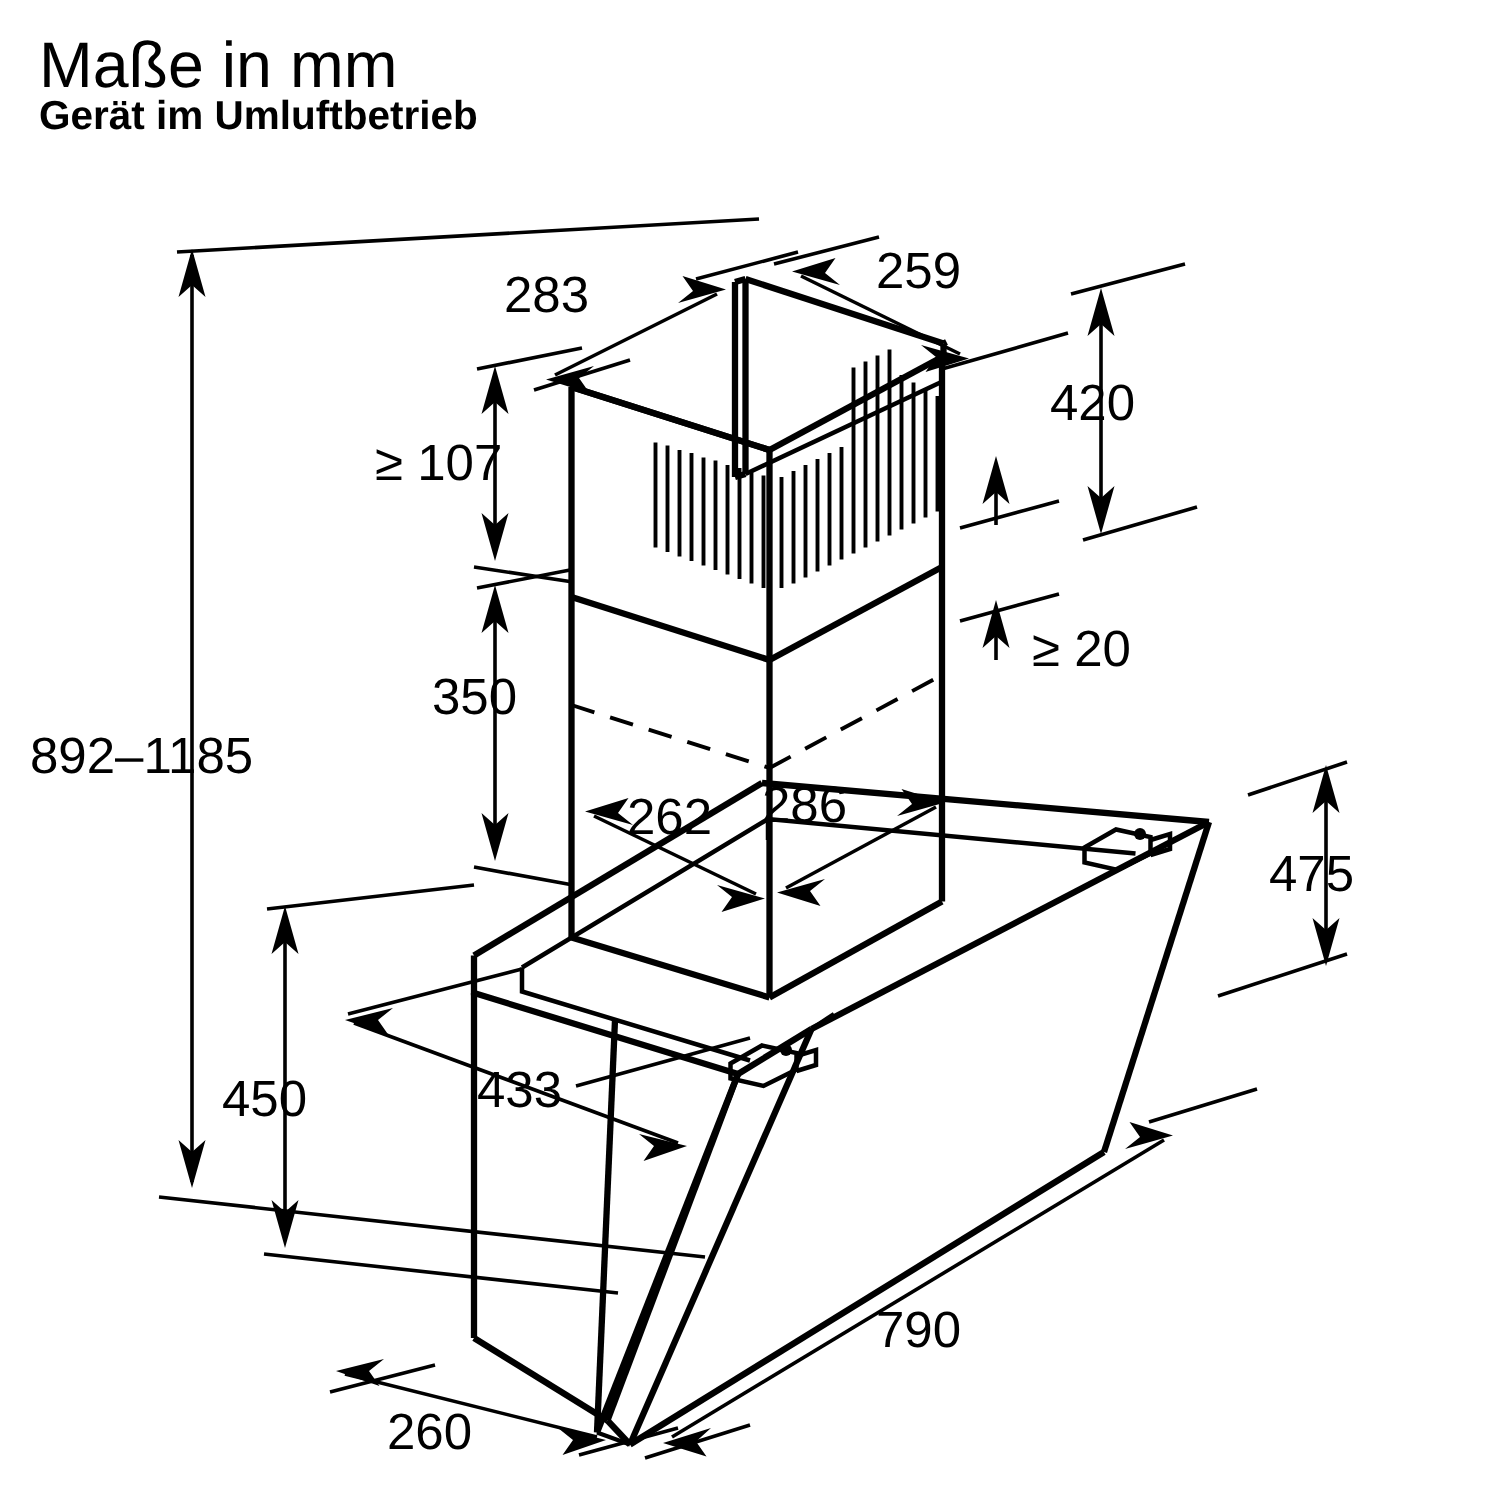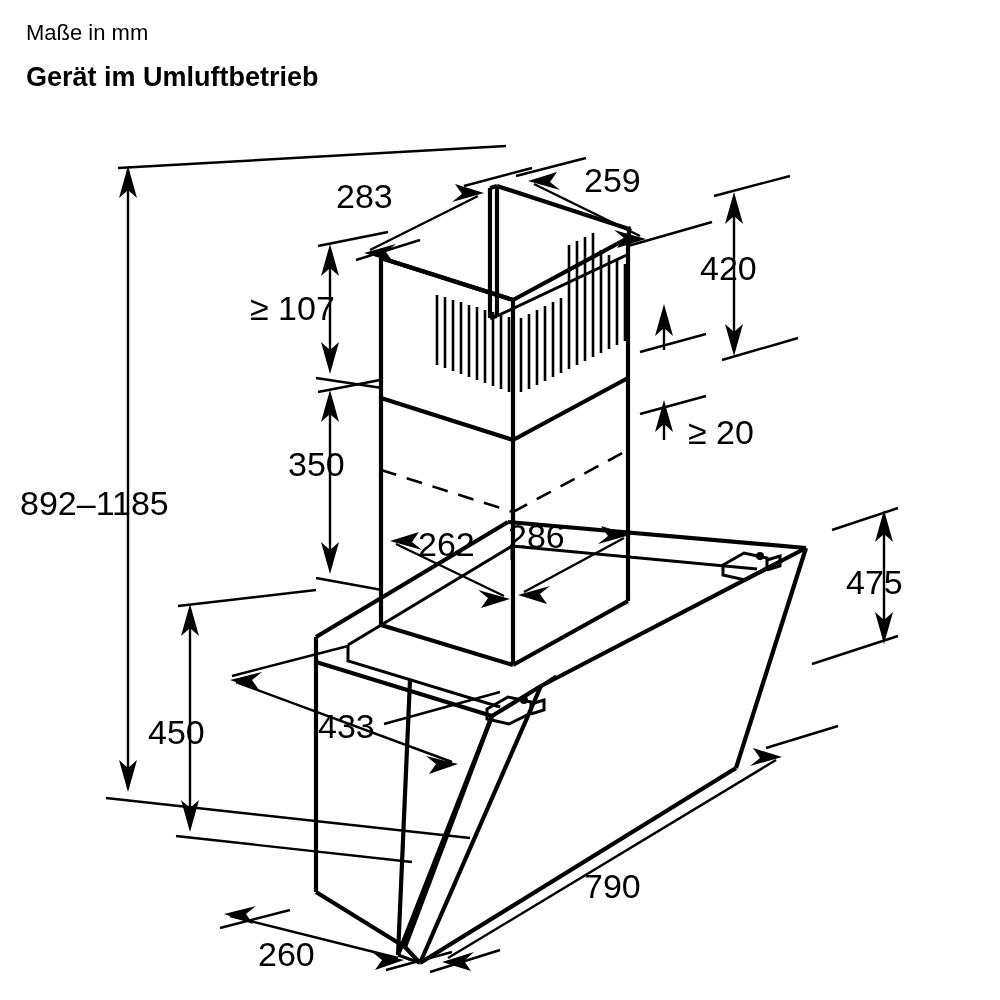--- a/index.html
+++ b/index.html
@@ -1,20 +1,20 @@
 <!DOCTYPE html>
 <html><head>
 <meta charset="utf-8">
 <style>
   html,body{margin:0;padding:0;background:#ffffff;}
   body{width:1000px;height:1000px;overflow:hidden;
        font-family:"Liberation Sans","DejaVu Sans",sans-serif;color:#000;}
   #page{position:relative;width:1000px;height:1000px;background:#fff;}
   .hdr{position:absolute;left:26px;}
-  .hdr-line1{top:20px;font-size:22px;font-weight:400;letter-spacing:0px;white-space:nowrap;}
+  .hdr-line1{top:20px;font-size:43px;font-weight:400;letter-spacing:0px;white-space:nowrap;}
   .hdr-line2{top:62px;font-size:27px;font-weight:700;letter-spacing:0px;white-space:nowrap;}
   svg{position:absolute;left:0;top:0;}
   .obj{fill:none;stroke:#000;stroke-width:4.2;stroke-linejoin:miter;stroke-linecap:butt;}
   .obj-thin{fill:none;stroke:#000;stroke-width:3.0;stroke-linejoin:miter;}
   .slat{stroke:#000;stroke-width:2.6;}
   .hid{fill:none;stroke:#000;stroke-width:2.6;stroke-dasharray:16 11;}
   .dim{fill:none;stroke:#000;stroke-width:2.4;}
   .ext{fill:none;stroke:#000;stroke-width:2.4;}
   .ah{fill:#000;stroke:none;}
   .dtxt{font-family:"Liberation Sans","DejaVu Sans",sans-serif;font-size:34px;fill:#000;}

